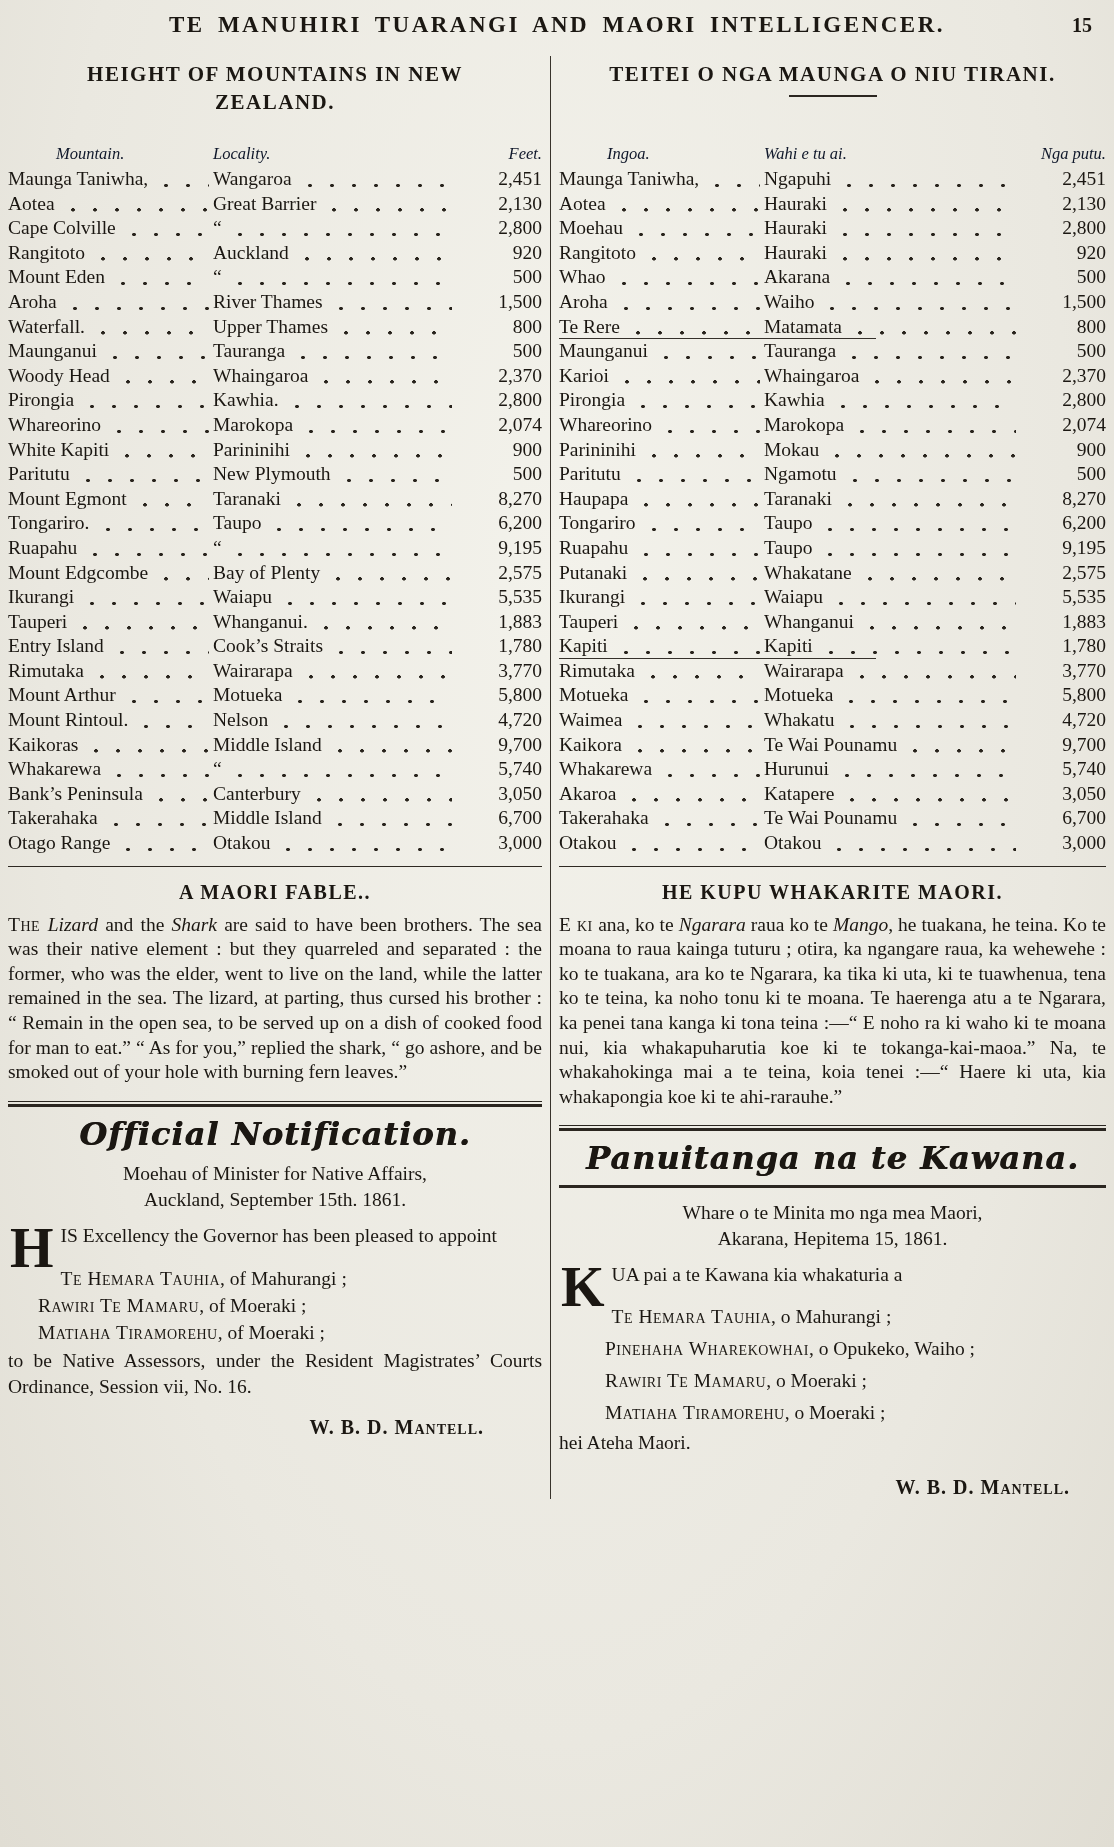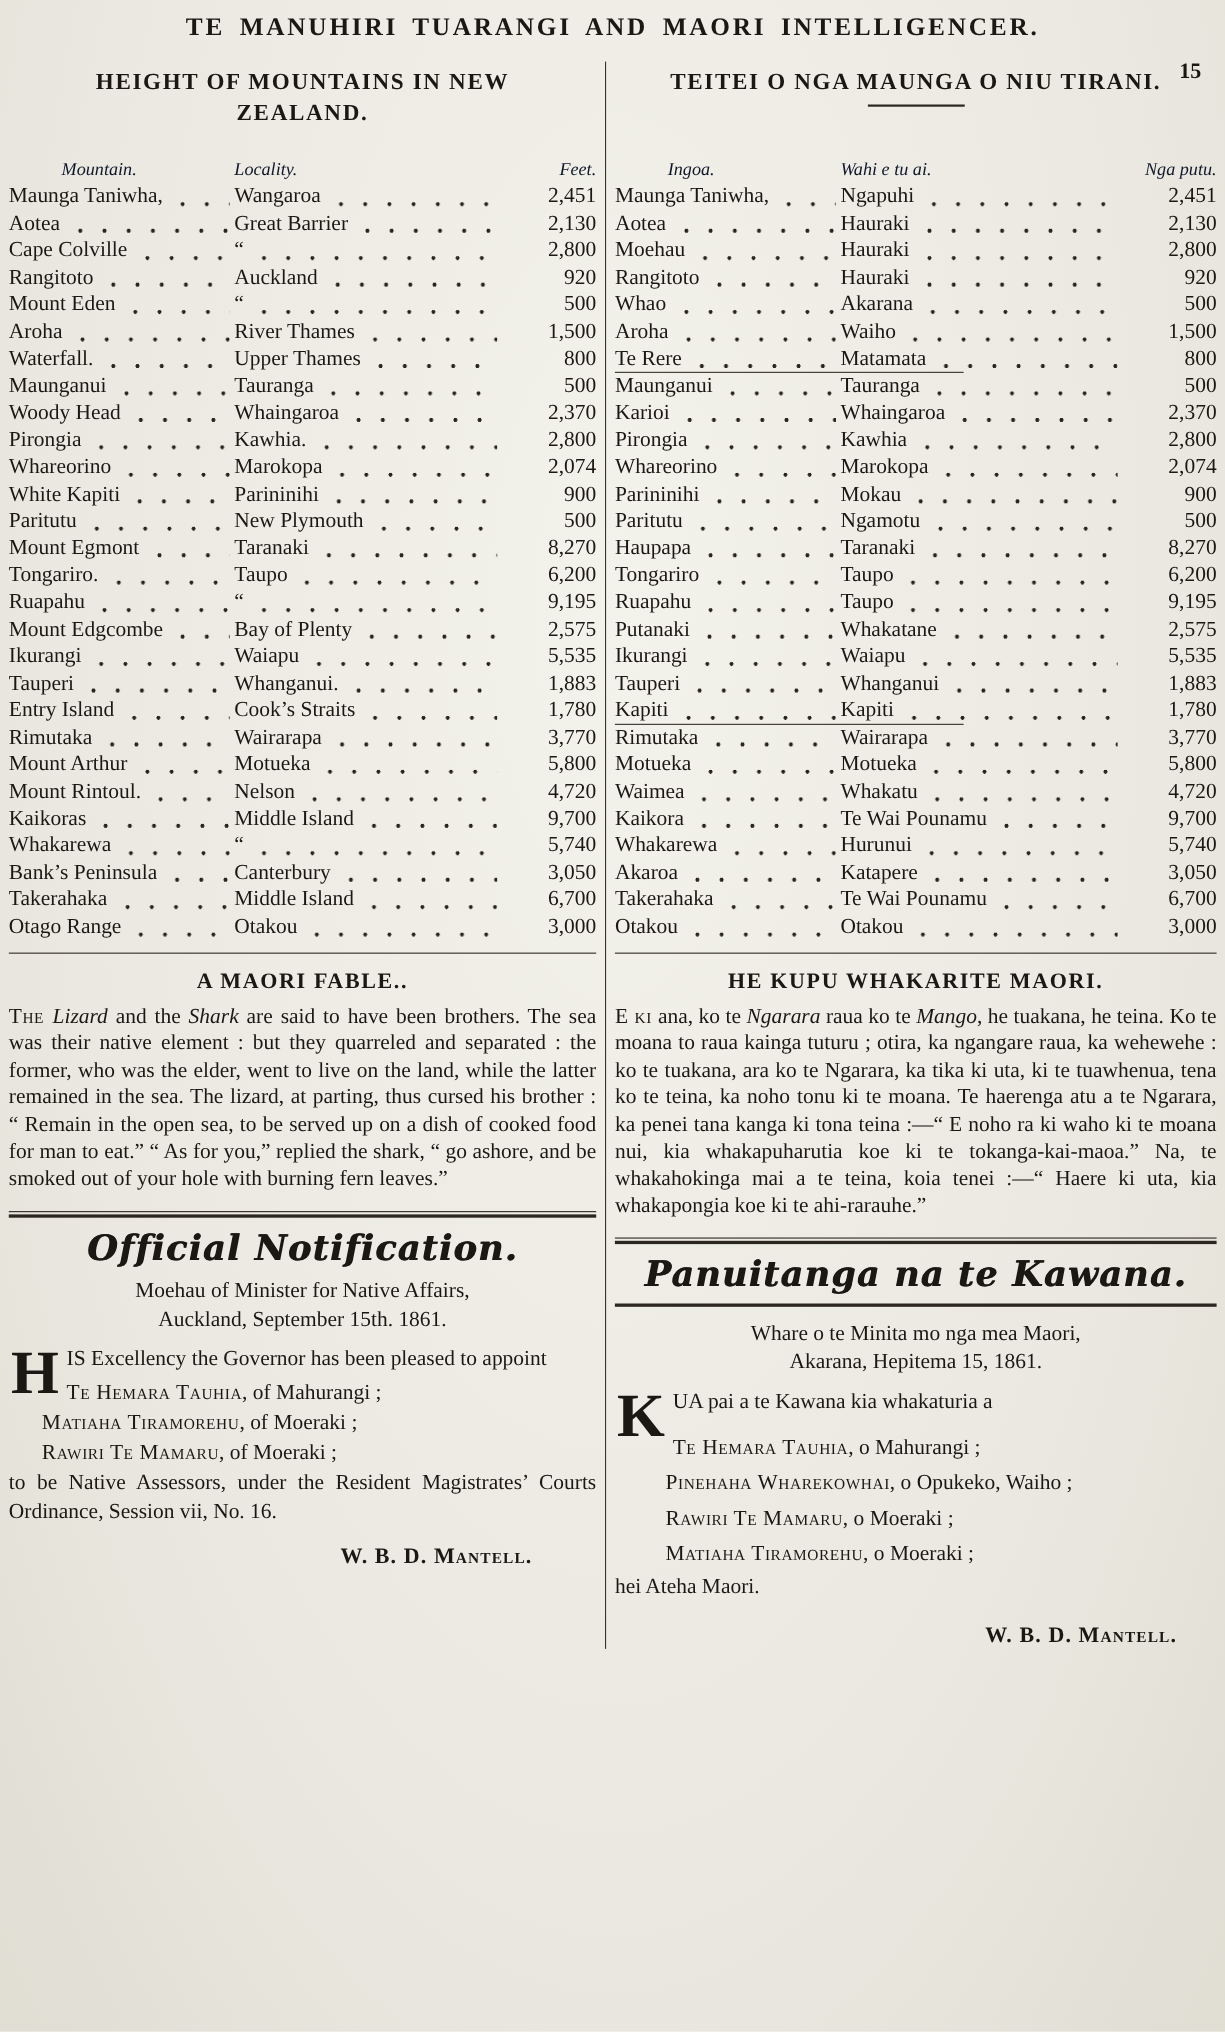--- a/index.html
+++ b/index.html
@@ -11,21 +11,21 @@
     -webkit-font-smoothing: antialiased;
   }
   .page { position: relative; width: 1098px; padding: 6px 8px; }
 
   
   .masthead { position: relative; height: 42px; }
   .mast-title {
     text-align: center; font-size: 23px; font-weight: bold;
     letter-spacing: 2.5px; word-spacing: 5px; padding-top: 6px;
   }
-  .page-number { position: absolute; right: 14px; top: 8px; font-size: 20px; font-weight: bold; margin-top: 40px; }
+  .page-number { position: absolute; right: 14px; top: 8px; font-size: 20px; font-weight: bold; }
 
   
   .columns { display: flex; align-items: stretch; margin-top: 6px; }
   .col { min-width: 0; }
   .col.left { width: 534px; }
   .col.right { flex: 1; }
   .v-divider { width: 1px; background: #38332b; margin: 2px 8px 0 8px; }
 
   
   .col-head { min-height: 76px; }
@@ -73,21 +73,21 @@
   .double-rule { height: 2px; border-top: 1px solid #2b2620; border-bottom: 3px solid #2b2620; margin: 16px 0 8px; }
   .blackletter {
     margin: 4px 0 8px; text-align: center; font-size: 32px; font-weight: bold; font-style: italic;
     letter-spacing: 1px; text-shadow: 0.6px 0 0 currentColor;
     font-family: "DejaVu Serif", serif;
   }
   .head-rule { border-top: 3px solid #2b2620; margin: 0 0 12px; }
   .dateline { text-align: center; font-size: 19.5px; line-height: 26px; }
   .opening { margin: 10px 0 0; font-size: 19.5px; line-height: 26px; text-align: justify; }
   .dropcap { float: left; font-size: 56px; line-height: 44px; padding: 3px 7px 0 2px; font-weight: bold; }
-  .appointees { margin-top: 4px; }
+  .appointees { margin-top: 16px; }
   .appointee { font-size: 19.5px; line-height: 27px; padding-left: 30px; }
   .appointee .name { font-variant: small-caps; letter-spacing: 0.5px; }
   .closing { margin: 2px 0 0; font-size: 19.5px; line-height: 26px; text-align: justify; }
   .signature {
     margin-top: 16px; text-align: right; padding-right: 58px;
     font-size: 20px; font-weight: bold; font-variant: small-caps; letter-spacing: 1px;
   }
   .col.right .appointees { margin-top: 14px; }
   .col.right .appointee { padding-left: 46px; line-height: 29px; margin: 3px 0; }
   .col.right .closing { text-align: left; }
@@ -466,23 +466,23 @@
       <div class="dateline">
         <div>Moehau of Minister for Native Affairs,</div>
         <div>Auckland, September 15th. 1861.</div>
       </div>
       <p class="opening"><span class="dropcap">H</span><span>IS Excellency the Governor has been pleased to appoint</span></p>
       <div class="appointees">
 
           <div class="appointee"><span class="name">Te Hemara Tauhia</span><span>, of Mahurangi ;</span></div>
 
 
+          <div class="appointee"><span class="name">Rawiri Te Mamaru</span><span>, of Moeraki ;</span></div>
+
           <div class="appointee"><span class="name">Matiaha Tiramorehu</span><span>, of Moeraki ;</span></div>
-
-          <div class="appointee"><span class="name">Rawiri Te Mamaru</span><span>, of Moeraki ;</span></div>
         </div>
       <p class="closing">to be Native Assessors, under the Resident Magistrates’ Courts Ordinance, Session vii, No. 16.</p>
       <div class="signature">W. B. D. Mantell.</div>
     </section>
 
     <div class="v-divider"></div>
 
     <section class="col right">
       <div class="col-head">
         <h2 class="col-heading">TEITEI O NGA MAUNGA O NIU TIRANI.</h2>

